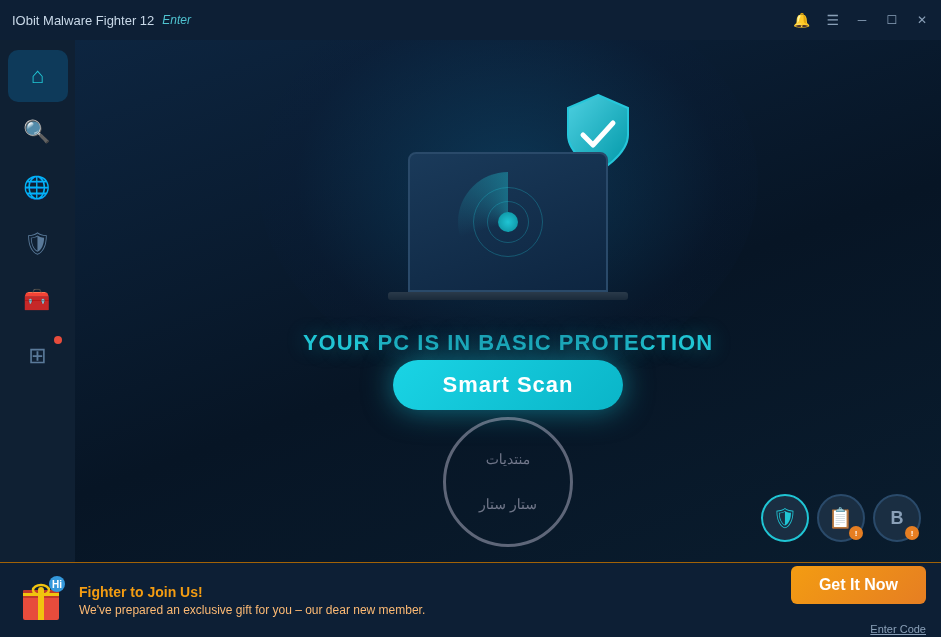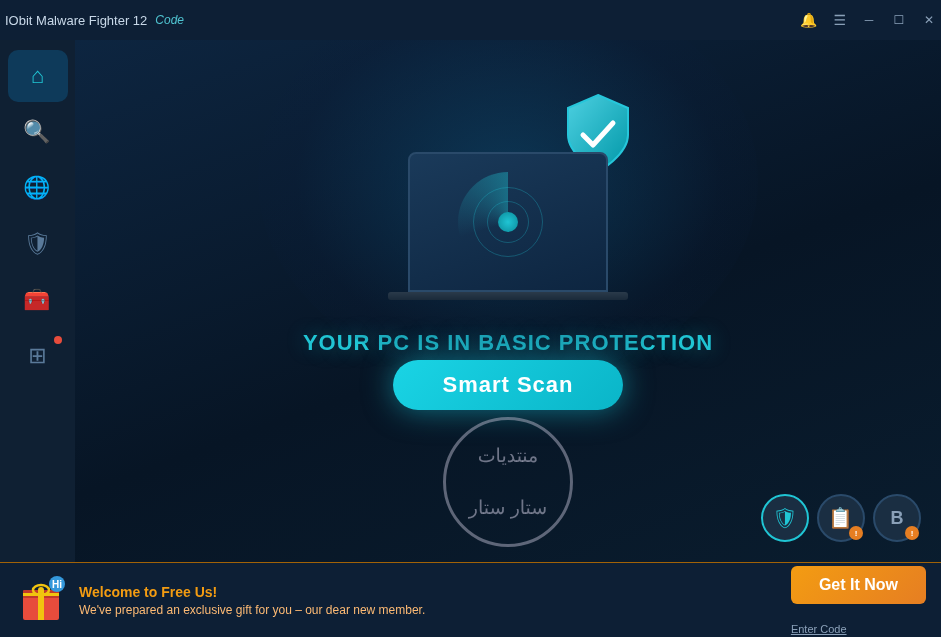--- a/index.html
+++ b/index.html
@@ -13,21 +13,21 @@
     }
 
     
     .titlebar {
       width: 100%;
       height: 40px;
       background: #0d1f35;
       display: flex;
       align-items: center;
       justify-content: space-between;
-      padding: 0 5px;
+      padding: 0 12px;
       position: relative;
       z-index: 10;
     }
     .titlebar-left {
       display: flex;
       align-items: center;
       gap: 8px;
     }
     .titlebar-title {
       color: #c8d8e8;
@@ -251,21 +251,21 @@
       transform: translateX(-50%);
       width: 130px;
       height: 130px;
       border: 3px solid rgba(180, 180, 200, 0.5);
       border-radius: 50%;
       display: flex;
       flex-direction: column;
       align-items: center;
       justify-content: center;
       color: rgba(180, 180, 200, 0.6);
-      font-size: 19px;
+      font-size: 14px;
       font-family: Arial, sans-serif;
       text-align: center;
       line-height: 1.5;
       z-index: 10;
       gap: 24px;
     }
 
     
     .bottom-icons {
       position: absolute;
@@ -333,21 +333,21 @@
       font-weight: 700;
       margin-bottom: 3px;
     }
     .banner-desc {
       color: #fdba74;
       font-size: 12px;
     }
     .banner-right {
       display: flex;
       flex-direction: column;
-      align-items: flex-start;
+      align-items: flex-end;
       gap: 19px;
     }
     .get-btn {
       background: linear-gradient(135deg, #f39c12, #e67e22);
       color: #fff;
       font-size: 16px;
       font-weight: 700;
       border: none;
       border-radius: 6px;
       padding: 10px 28px;
@@ -360,21 +360,21 @@
       cursor: pointer;
       text-decoration: underline;
     }
   </style>
 </head>
 <body>
 
 <div class="titlebar">
   <div class="titlebar-left">
     <span class="titlebar-title">IObit Malware Fighter 12</span>
-    <span class="titlebar-free">Code</span>
+    <span class="titlebar-free">Enter</span>
   </div>
   <div class="titlebar-right">
     <span class="titlebar-icon">🔔</span>
     <span class="titlebar-icon">☰</span>
     <span class="win-btn">─</span>
     <span class="win-btn">☐</span>
     <span class="win-btn close">✕</span>
   </div>
 </div>
 
@@ -469,20 +469,20 @@
       <rect x="8" y="19" width="36" height="3" fill="#f1c40f"></rect>
 
       <ellipse cx="26" cy="16" rx="8" ry="5" fill="none" stroke="#f1c40f" stroke-width="2.5"></ellipse>
       <circle cx="26" cy="16" r="3" fill="#f1c40f"></circle>
 
       <circle cx="42" cy="10" r="8" fill="#3498db"></circle>
       <text x="42" y="14" text-anchor="middle" font-size="10" fill="#fff" font-weight="bold">Hi</text>
     </svg>
   </div>
   <div class="banner-text">
-    <div class="banner-title">Welcome to Free Us!</div>
+    <div class="banner-title">Fighter to Join Us!</div>
     <div class="banner-desc">We've prepared an exclusive gift for you – our dear new member.</div>
   </div>
   <div class="banner-right">
     <button class="get-btn">Get It Now</button>
     <span class="enter-code">Enter Code</span>
   </div>
 </div>
 
 </body></html>

